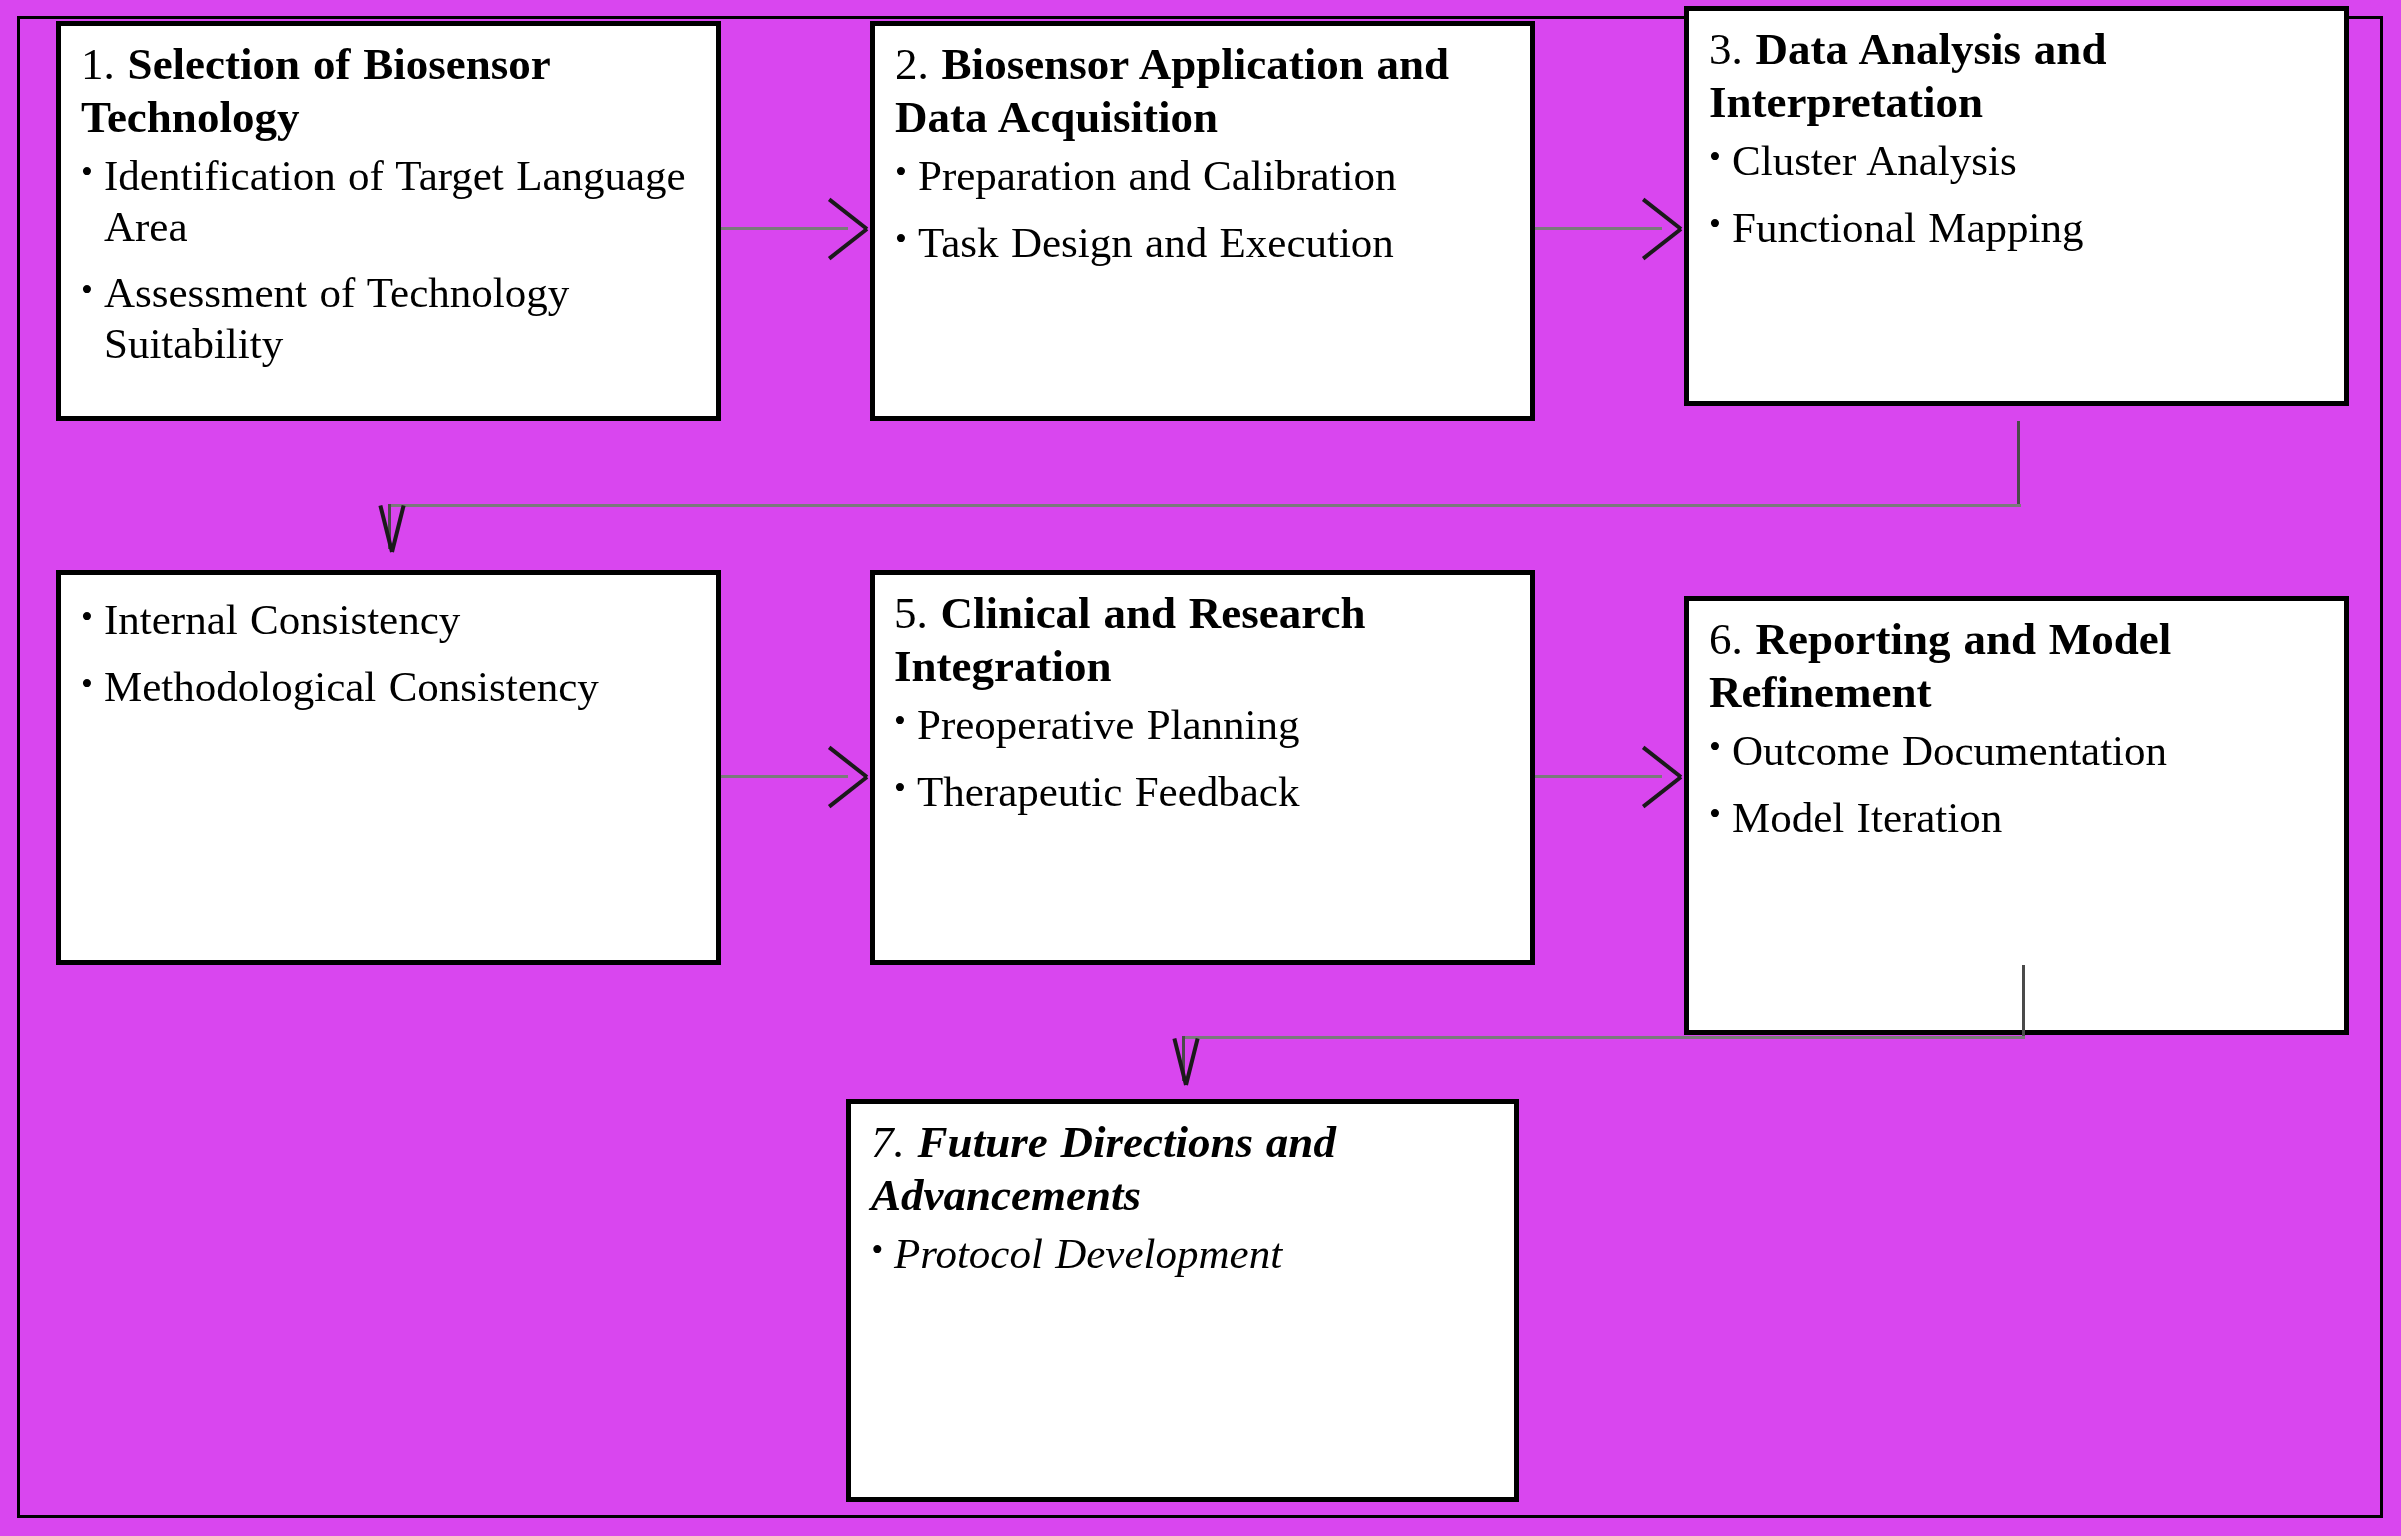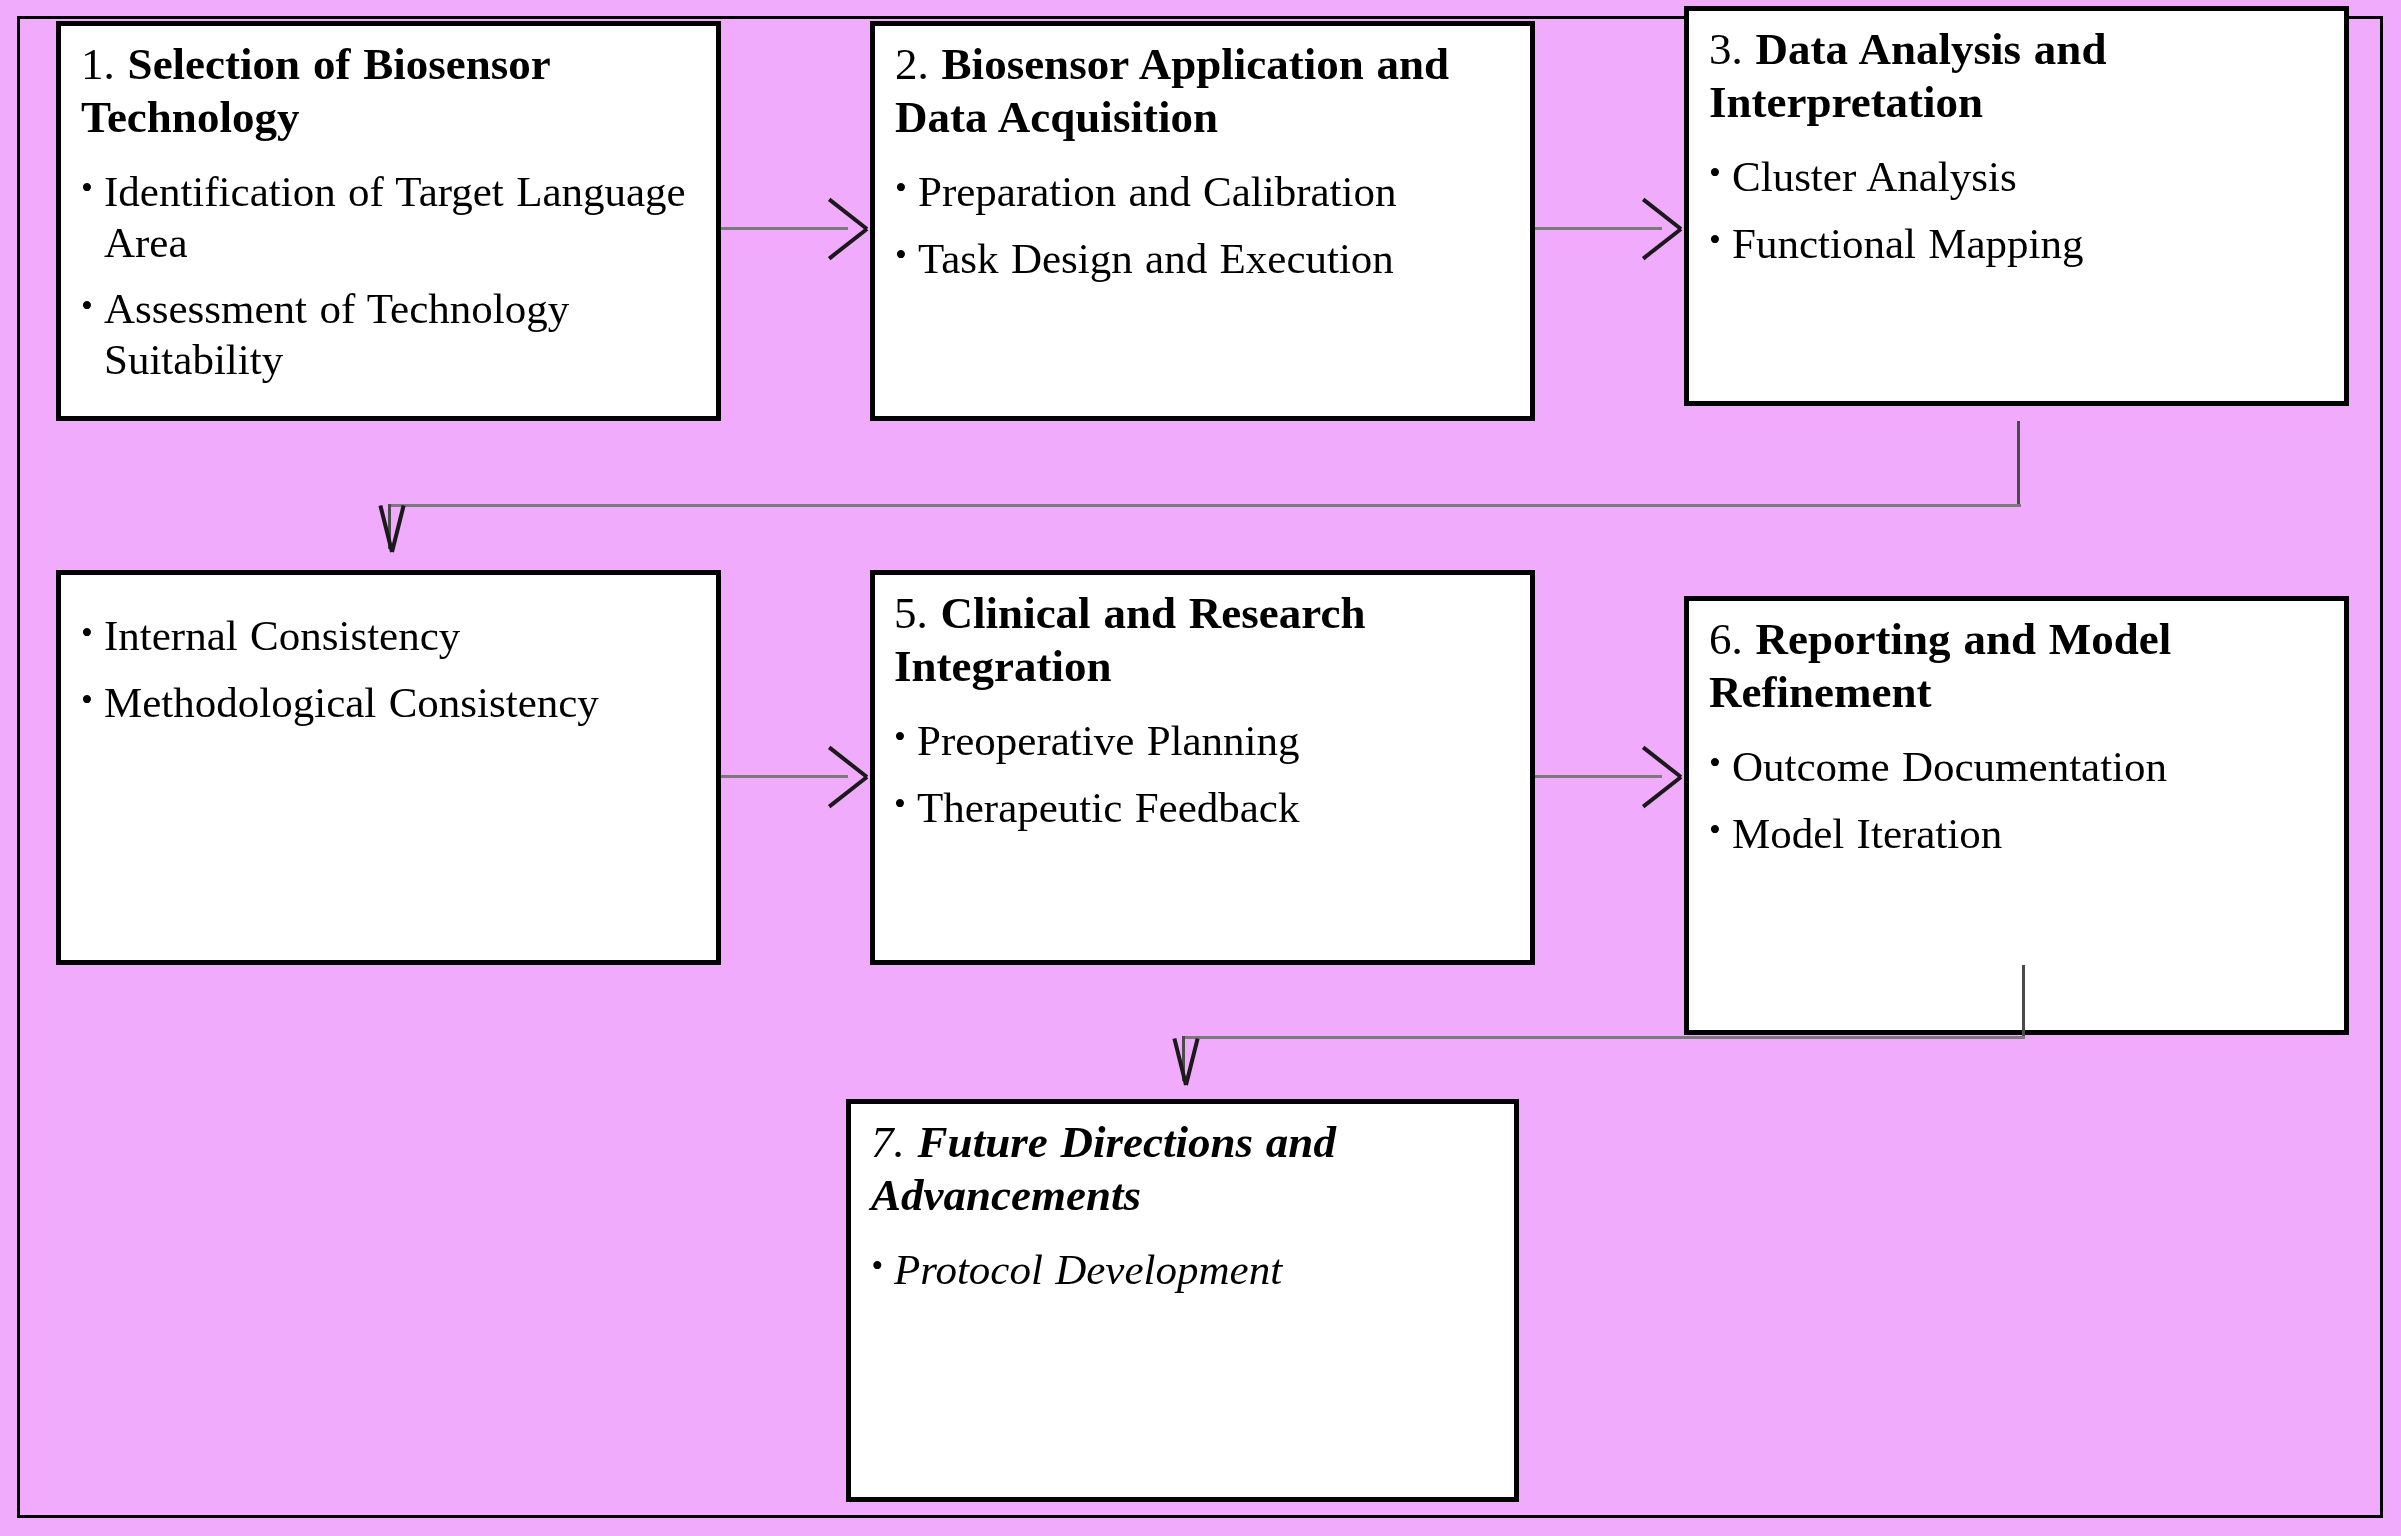--- a/index.html
+++ b/index.html
@@ -8,21 +8,21 @@
     padding: 0;
     background: #ffffff;
   }
   body {
     font-family: "Liberation Serif", "DejaVu Serif", serif;
   }
   #canvas {
     position: relative;
     width: 2401px;
     height: 1536px;
-    background: #f0abfc;
+    background: #d946ef;
     overflow: hidden;
   }
   
   #outer-frame {
     position: absolute;
     left: 17px;
     top: 15.5px;
     width: 2366px;
     height: 1502px;
     border: 3.1px solid #000000;
@@ -57,21 +57,21 @@
   }
   .bullets li {
     position: relative;
     font-size: 43px;
     line-height: 1.18;
     color: #000000;
     padding-left: 23px;
     margin-top: 16px;
     word-spacing: 1.6px;
   }
-  .bullets li:first-child { margin-top: 24px; }
+  .bullets li:first-child { margin-top: 8px; }
   .bullets li::before {
     content: "\2022";
     position: absolute;
     left: 0;
     top: -1.6px;
     font-size: 34px;
     line-height: 1.35;
   }
   
   .conn-h {

